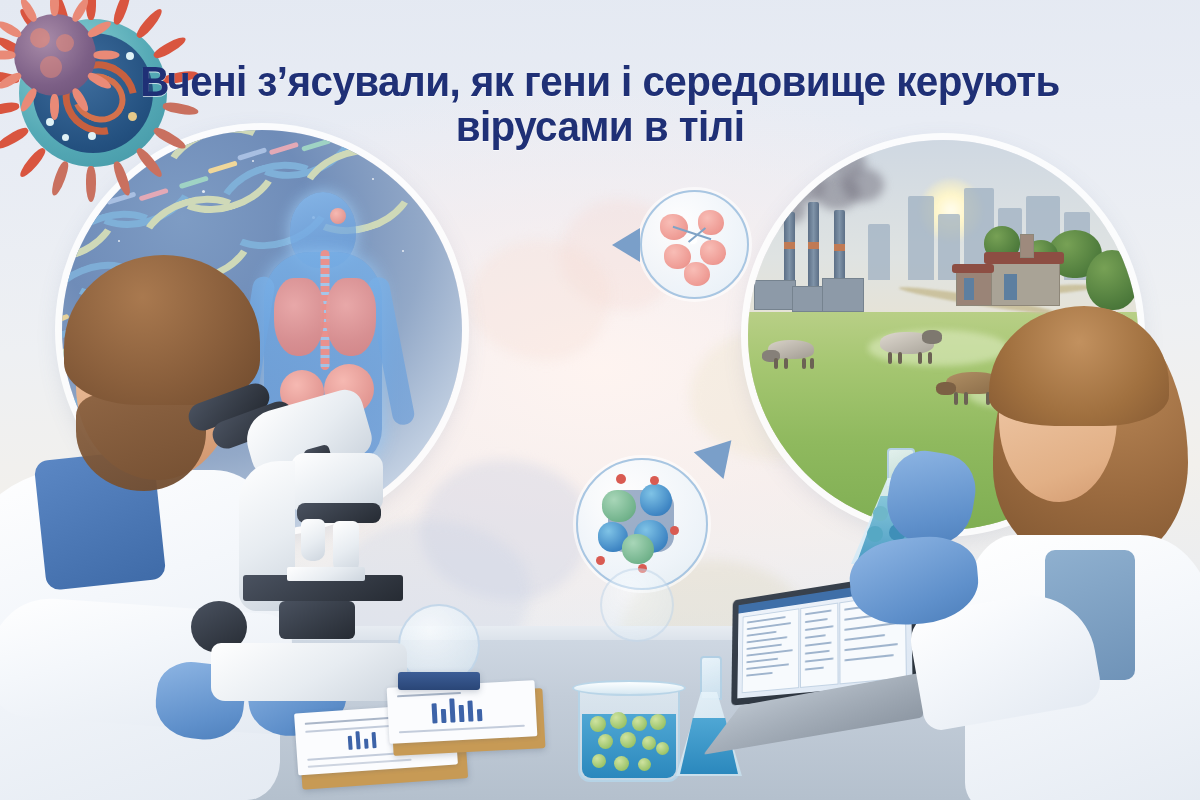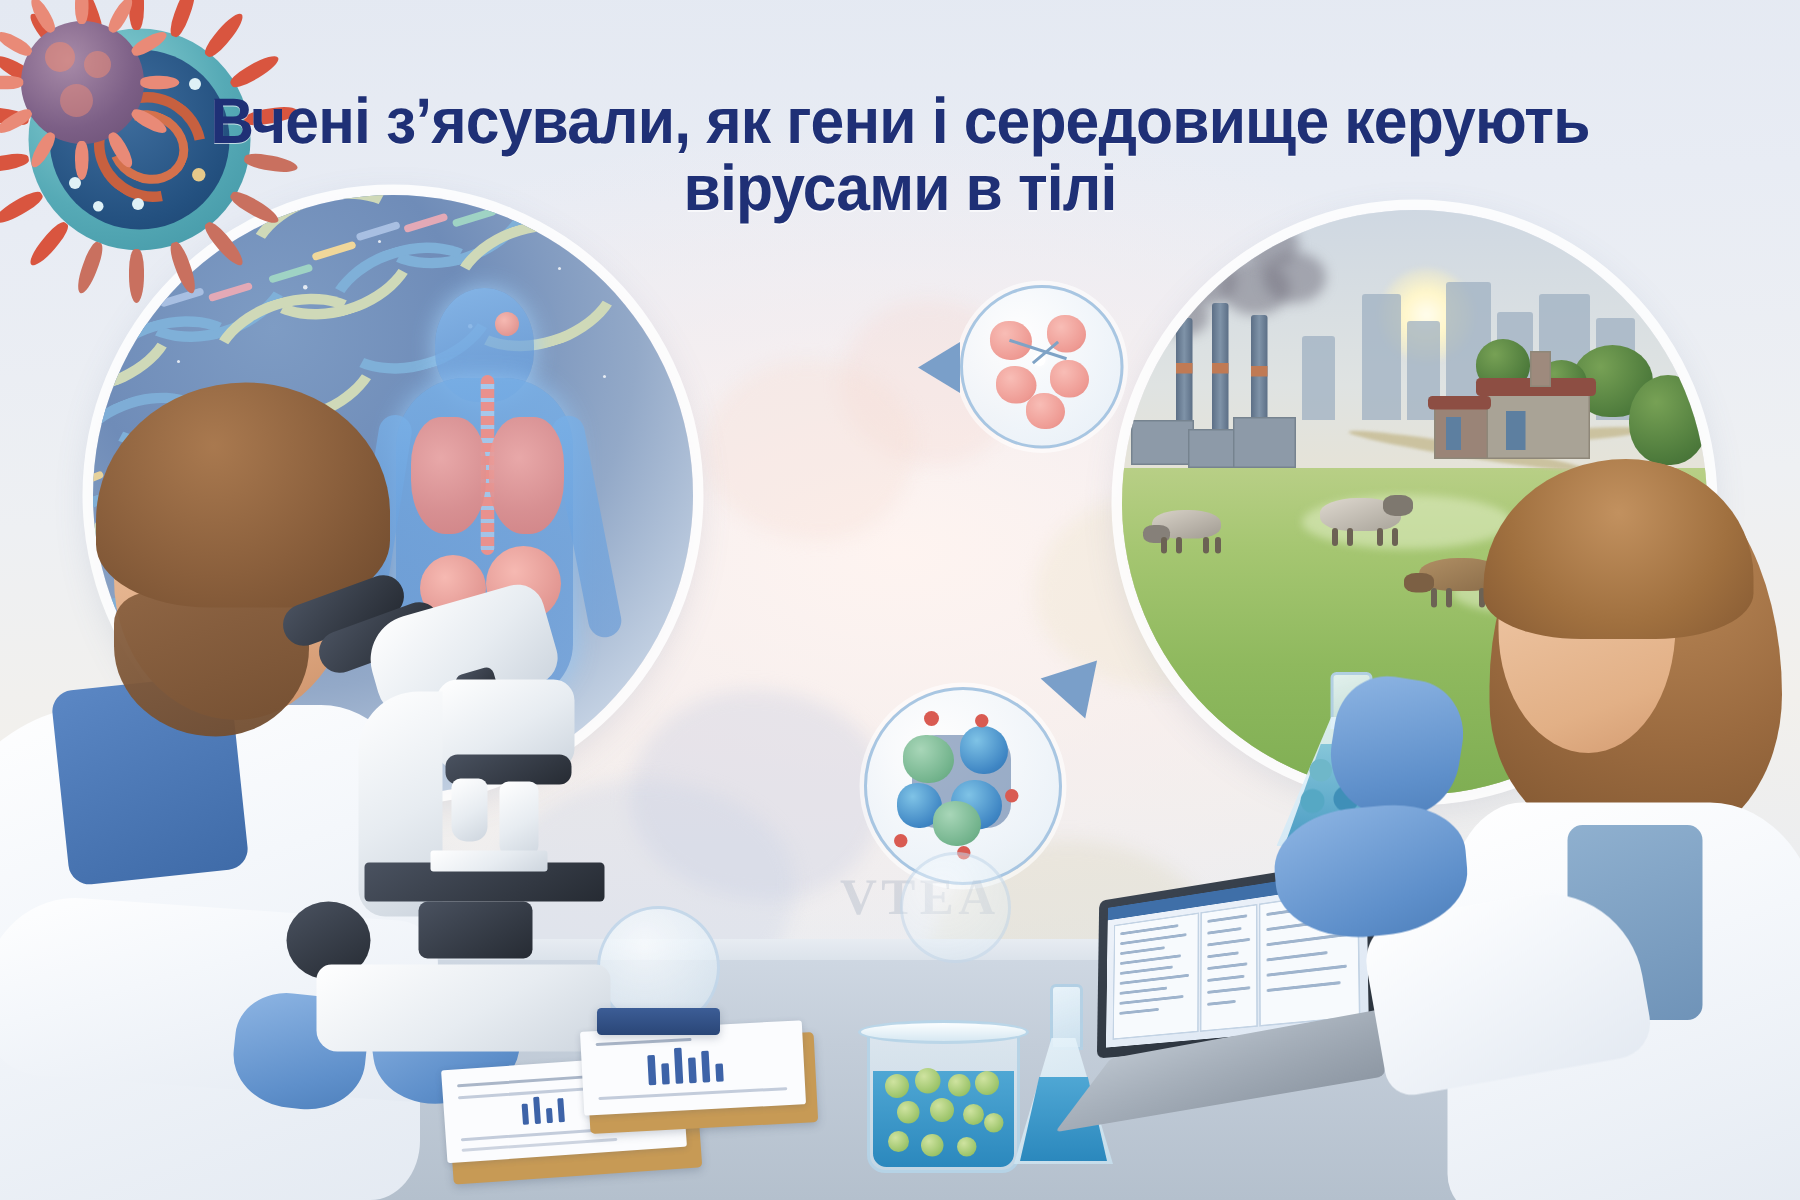--- a/index.html
+++ b/index.html
@@ -420,21 +420,20 @@
     <div class="clump" style="left:56px;top:60px;width:34px;height:33px;background:radial-gradient(circle at 35% 30%,#7fc3e6,#3f86c4 70%,#2f71ad 100%);"></div>
     <div class="clump" style="left:44px;top:74px;width:32px;height:30px;background:radial-gradient(circle at 35% 30%,#a8d6b8,#72b38c 70%,#5e9e79 100%);"></div>
     <div style="position:absolute;left:38px;top:14px;width:10px;height:10px;border-radius:50%;background:#d95b52;"></div>
     <div style="position:absolute;left:72px;top:16px;width:9px;height:9px;border-radius:50%;background:#d95b52;"></div>
     <div style="position:absolute;left:18px;top:96px;width:9px;height:9px;border-radius:50%;background:#d95b52;"></div>
     <div style="position:absolute;left:92px;top:66px;width:9px;height:9px;border-radius:50%;background:#d95b52;"></div>
     <div style="position:absolute;left:60px;top:104px;width:9px;height:9px;border-radius:50%;background:#d95b52;"></div>
   </div>
   <div class="arrow" style="left:700px;top:436px;border-left:20px solid transparent;border-right:20px solid transparent;border-bottom:34px solid #7a9fc9;transform:rotate(42deg);"></div>
 
-  <div class="watermark">VTEA</div>
 
   <div id="desk-top"></div>
   <div id="desk"></div>
 
   <div class="petri" style="left:398px;top:604px;width:78px;height:78px;"></div>
   <div class="petri" style="left:600px;top:568px;width:70px;height:70px;opacity:.6;"></div>
 
   <div id="man">
     <div class="coat body-coat"></div>
     <div class="shirt"></div>

